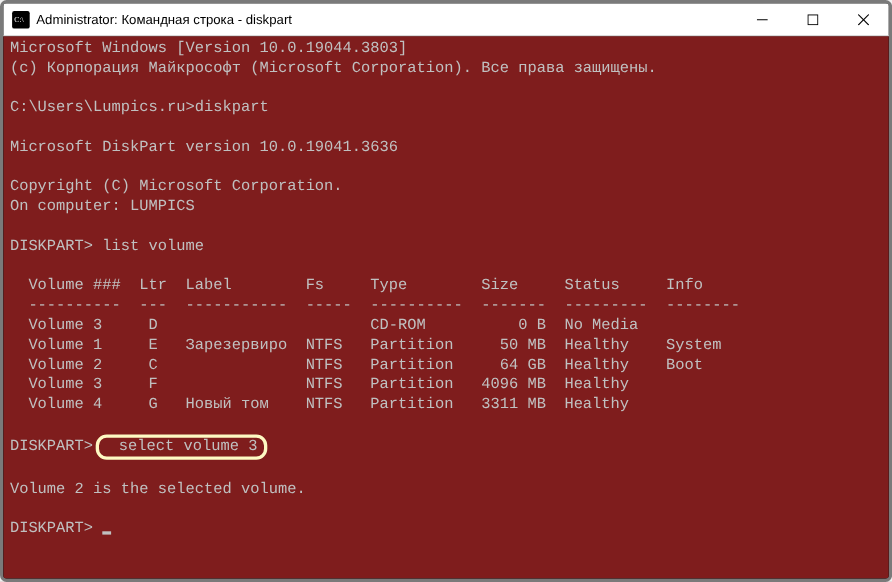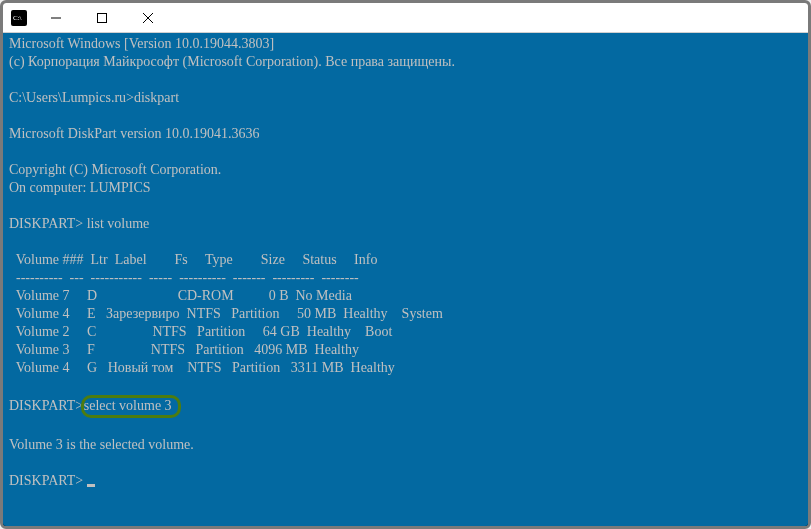--- a/index.html
+++ b/index.html
@@ -51,34 +51,34 @@
     height: 30px;
     display: flex;
     align-items: center;
     justify-content: center;
     font-family: "Segoe UI", sans-serif;
     font-size: 14px;
     cursor: pointer;
   }
   .terminal {
     flex: 1;
-    background: #0369a1;
+    background: #7f1d1d;
     color: #c0c0c0;
-    font-family: Liberation Serif, serif;
+    font-family: Liberation Mono, monospace;
     font-size: 14px;
     line-height: 18px;
     padding: 2px 6px;
     white-space: pre;
     overflow: hidden;
   }
   .highlight {
     display: inline-block;
-    border: 3px solid #4d7c0f;
+    border: 3px solid #fef9c3;
     border-radius: 10px;
-    padding: 0px 6px 1px 0;
+    padding: 0px 6px 1px 18px;
     margin-left: -6px;
     line-height: 16px;
   }
   .cursor {
     display: inline-block;
     width: 8px;
     height: 3px;
     background: #c0c0c0;
     vertical-align: -2px;
   }
@@ -87,20 +87,21 @@
 <body>
 
 <div class="window">
   <div class="titlebar">
     <span class="icon">
       <svg width="14" height="14" viewBox="0 0 14 14">
         <rect x="0" y="0" width="14" height="14" fill="#000"></rect>
         <text x="1" y="9" font-family="Consolas" font-size="7" fill="#fff">C:\</text>
       </svg>
     </span>
+    <span class="title">Administrator: Командная строка - diskpart</span>
     <div class="winbtn">
       <svg width="10" height="10" viewBox="0 0 10 10">
           <line x1="0" y1="5" x2="10" y2="5" stroke="#000" stroke-width="1"></line>
         </svg>
     </div>
     <div class="winbtn">
       <svg width="10" height="10" viewBox="0 0 10 10">
           <rect x="0.5" y="0.5" width="9" height="9" fill="none" stroke="#000" stroke-width="1"></rect>
         </svg>
     </div>
@@ -118,25 +119,25 @@
 
 Microsoft DiskPart version 10.0.19041.3636
 
 Copyright (C) Microsoft Corporation.
 On computer: LUMPICS
 
 DISKPART&gt; list volume
 </span>
 <span>  Volume ###  Ltr  Label        Fs     Type        Size     Status     Info</span>
 <span>  ----------  ---  -----------  -----  ----------  -------  ---------  --------</span>
-<span>  Volume 7     D                       CD-ROM          0 B  No Media</span>
-<span>  Volume 4     E   Зарезервиро  NTFS   Partition     50 MB  Healthy    System</span>
+<span>  Volume 3     D                       CD-ROM          0 B  No Media</span>
+<span>  Volume 1     E   Зарезервиро  NTFS   Partition     50 MB  Healthy    System</span>
 <span>  Volume 2     C                NTFS   Partition     64 GB  Healthy    Boot</span>
 <span>  Volume 3     F                NTFS   Partition   4096 MB  Healthy</span>
 <span>  Volume 4     G   Новый том    NTFS   Partition   3311 MB  Healthy</span>
 
 <span>DISKPART&gt; </span><span class="highlight">select volume 3</span>
 
-<span>Volume 3 is the selected volume.</span>
+<span>Volume 2 is the selected volume.</span>
 
 <span>DISKPART&gt; </span><span class="cursor"></span>
 </div>
 </div>
 
 </body></html>

